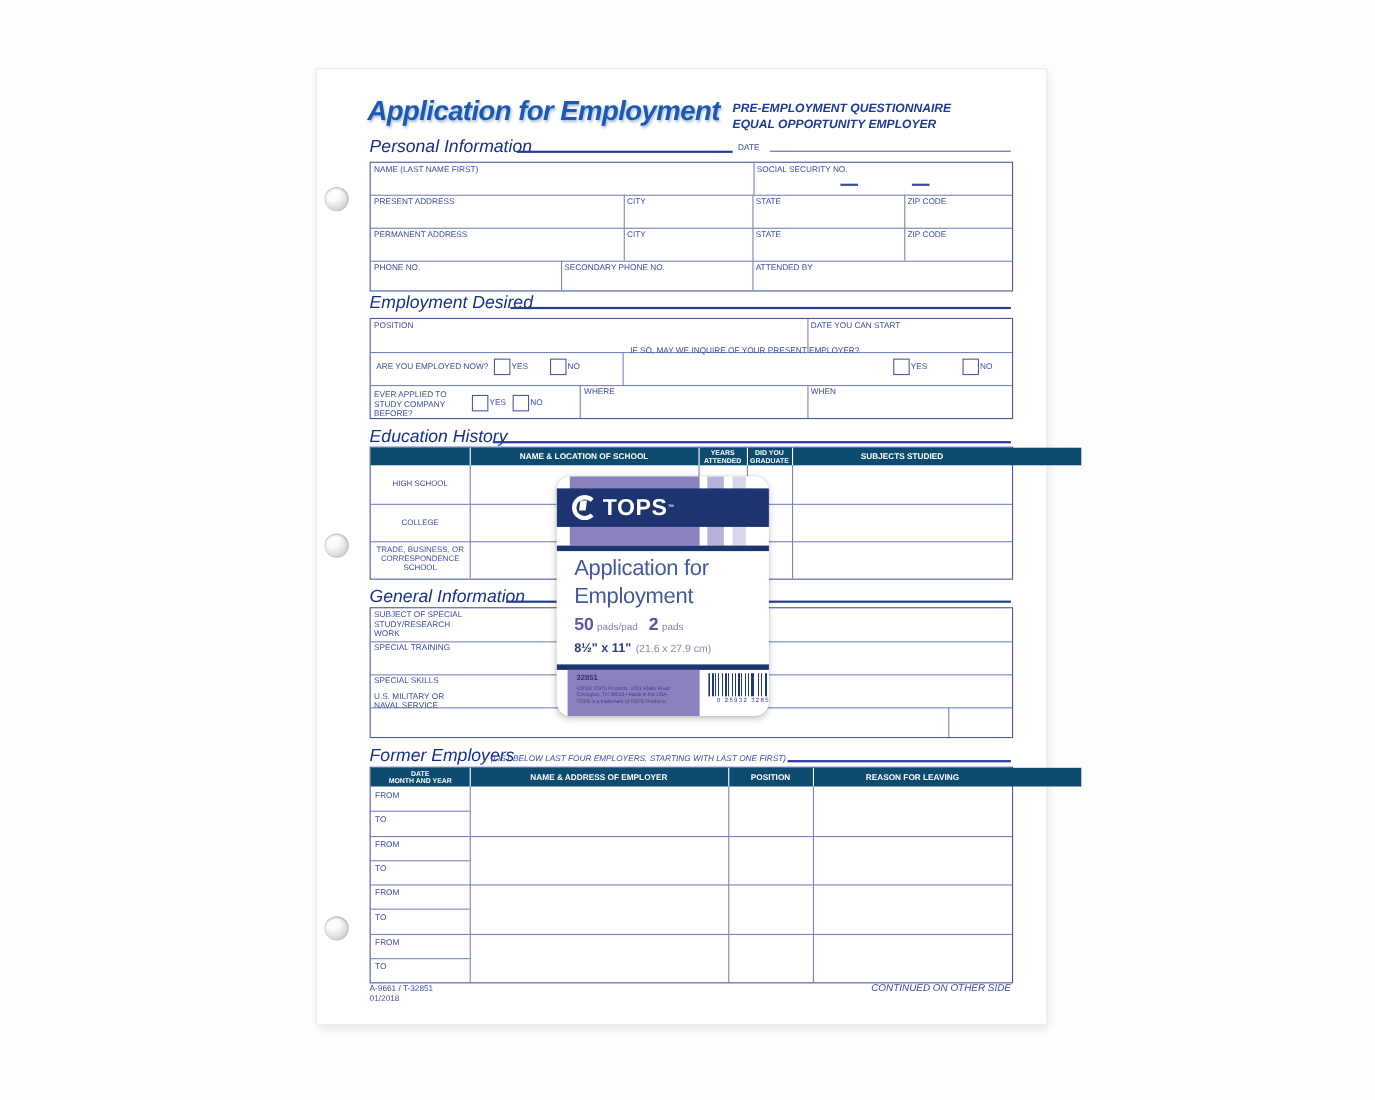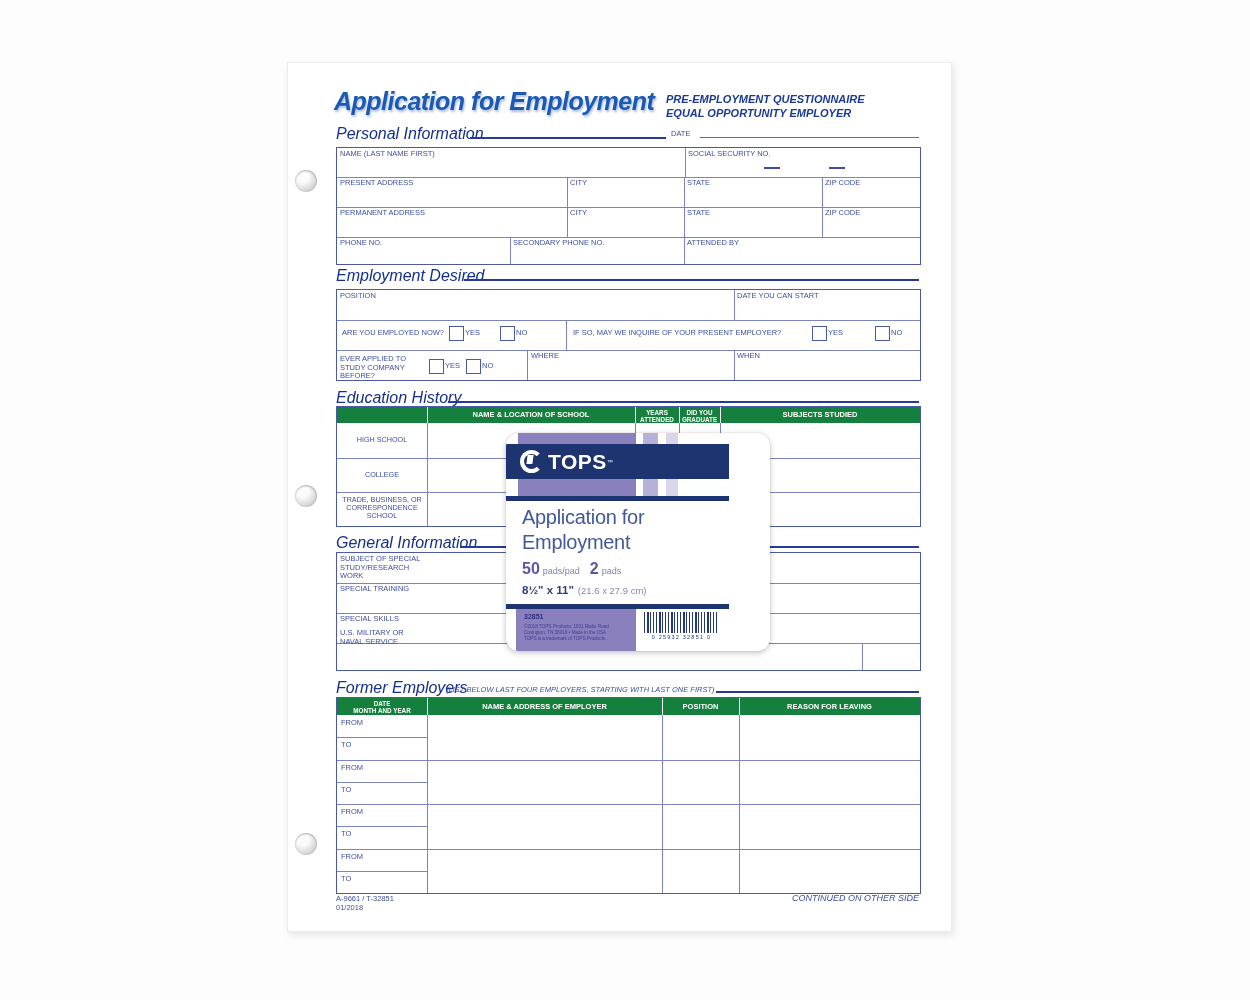--- a/index.html
+++ b/index.html
@@ -17,30 +17,30 @@
   .sec{position:absolute;font-size:16px;font-weight:normal;font-style:italic;color:#142f8d;white-space:nowrap;}
   .secnote{position:absolute;font-size:7.5px;font-style:italic;color:#3c4da1;white-space:nowrap;}
   .rule{position:absolute;height:1.5px;background:#27399a;}
   .tbl{position:absolute;border:1.6px solid #4a59a6;background:transparent;}
   .hl{position:absolute;height:1px;background:#7b84bd;}
   .vl{position:absolute;width:1px;background:#7b84bd;}
   .whl{position:absolute;width:1px;background:#fff;}
   .lbl{position:absolute;font-size:7.5px;line-height:8.5px;color:#3c4da1;white-space:nowrap;}
   .lblw{white-space:normal;}
   .cb{position:absolute;width:12.5px;height:12.5px;border:1.3px solid #4a59a6;background:#fff;}
-  .bar{position:absolute;left:0;width:583px;background:#15803d;}
+  .bar{position:absolute;left:0;width:646px;background:#0c4a6e;}
   .bh{position:absolute;color:#fff;font-weight:bold;text-align:center;}
   .bh1{font-size:7.5px;line-height:16px;}
   .bh2{font-size:6.3px;line-height:7px;padding-top:1.5px;}
   .dash{position:absolute;width:16px;height:1.5px;background:#3c4da1;}
   .rowlab{position:absolute;font-size:7.2px;line-height:8px;color:#3c4da1;text-align:center;}
   .footer-small{position:absolute;font-size:7.5px;line-height:9px;color:#3c4da1;white-space:nowrap;}
   .cont{position:absolute;font-size:9px;font-style:italic;color:#3c4da1;white-space:nowrap;}
   
-  .tops-label{position:absolute;left:218px;top:370px;width:264px;height:218px;background:#fff;
+  .tops-label{position:absolute;left:218px;top:370px;width:193px;height:218px;background:#fff;
               border-radius:13px;box-shadow:0 2px 6px rgba(0,0,0,.22),0 0 0 1px rgba(0,0,0,.04);
               overflow:hidden;z-index:30;}
   .stripe{position:absolute;}
   .st-purple{background:#8a80bd;}
   .st-lav{background:#b7b0d8;}
   .st-pale{background:#d9d6ea;}
   .navyband{position:absolute;left:0;width:223px;background:#1d3470;}
   .tops-row{display:flex;align-items:center;height:100%;padding-left:14px;}
   .tops-mark{width:15px;height:15px;border:4px solid #fff;border-right-color:transparent;
              border-radius:50%;display:inline-block;position:relative;}
@@ -133,21 +133,21 @@
 
     <span class="lbl" style="left:3px;top:2px;">POSITION</span>
     <span class="lbl" style="left:400px;top:2px;">DATE YOU CAN START</span>
 
     <span class="lbl" style="left:5px;top:39px;">ARE YOU EMPLOYED NOW?</span>
     <div class="cb" style="left:112px;top:36px;"></div>
     <span class="lbl" style="left:128px;top:39px;">YES</span>
     <div class="cb" style="left:163px;top:36px;"></div>
     <span class="lbl" style="left:179px;top:39px;">NO</span>
 
-    <span class="lbl" style="left:236px;top:39px;">IF SO, MAY WE INQUIRE OF YOUR PRESENT EMPLOYER?</span>
+    <span class="lbl" style="left:236px;top:25px;">IF SO, MAY WE INQUIRE OF YOUR PRESENT EMPLOYER?</span>
     <div class="cb" style="left:475px;top:36px;"></div>
     <span class="lbl" style="left:491px;top:39px;">YES</span>
     <div class="cb" style="left:538px;top:36px;"></div>
     <span class="lbl" style="left:554px;top:39px;">NO</span>
 
     <span class="lbl lblw" style="left:3px;top:65px;width:88px;">EVER APPLIED TO STUDY COMPANY BEFORE?</span>
     <div class="cb" style="left:92px;top:69px;"></div>
     <span class="lbl" style="left:108px;top:72px;">YES</span>
     <div class="cb" style="left:129px;top:69px;"></div>
     <span class="lbl" style="left:145px;top:72px;">NO</span>

